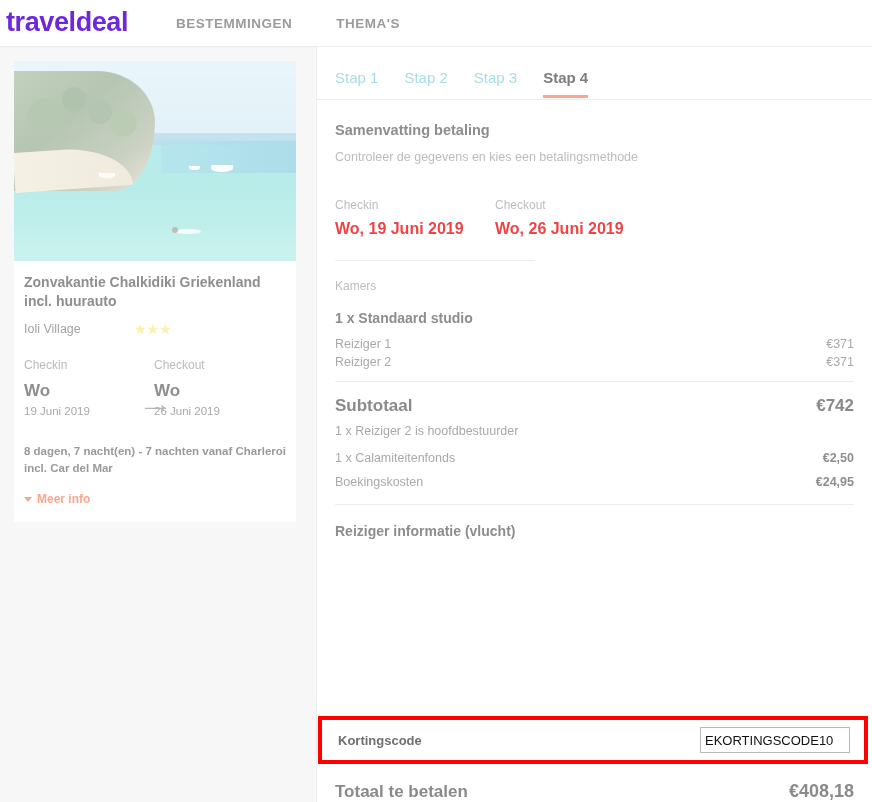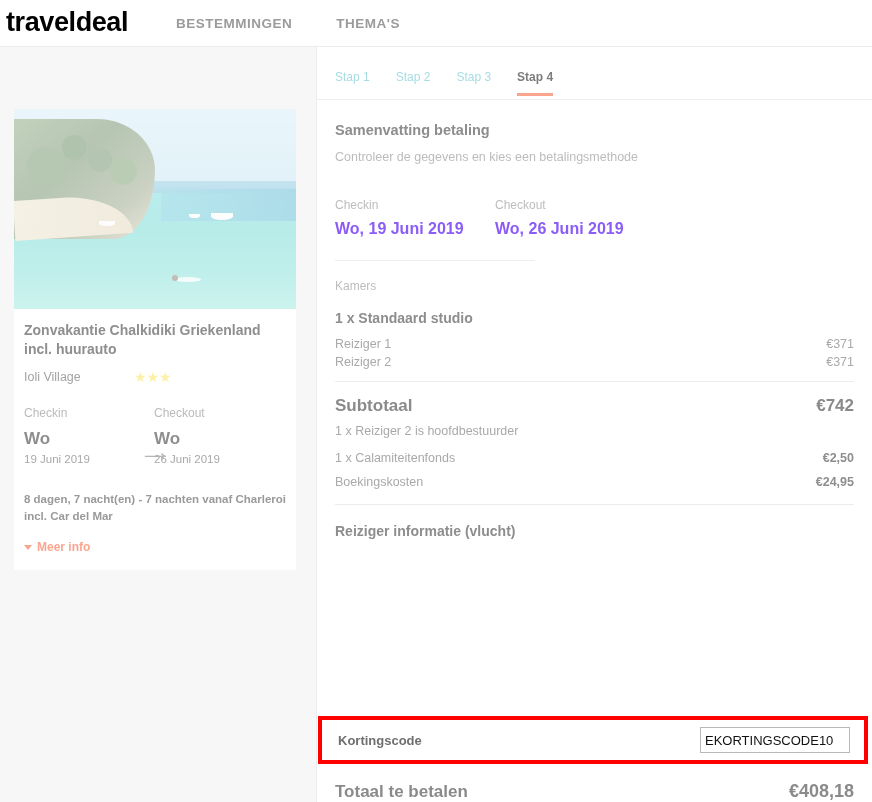--- a/index.html
+++ b/index.html
@@ -18,21 +18,21 @@
     height: 47px;
     background: #ffffff;
     border-bottom: 1px solid #ececec;
     display: flex;
     align-items: center;
     padding-left: 6px;
   }
   .logo {
     font-size: 27px;
     font-weight: bold;
-    color: #000000;
+    color: #6d28d9;
     letter-spacing: -0.4px;
     line-height: 1;
     padding-bottom: 2px;
   }
   .nav {
     display: flex;
     align-items: center;
     margin-left: 48px;
     gap: 44px;
   }
@@ -52,21 +52,20 @@
 
   
   .sidebar {
     width: 316px;
     padding: 14px;
     flex: none;
   }
   .trip-card {
     background: #ffffff;
     width: 282px;
-    margin-top: 48px;
   }
   .trip-photo {
     width: 282px;
     height: 200px;
     position: relative;
     overflow: hidden;
     background: linear-gradient(#bfe9ef, #8fdde4);
   }
   .sky {
     position: absolute; left: 0; top: 0; width: 100%; height: 40%;
@@ -186,21 +185,21 @@
   }
   .tabs {
     display: flex;
     align-items: center;
     gap: 26px;
     padding: 20px 0 0 18px;
     height: 53px;
     border-bottom: 1px solid #ededed;
   }
   .tab {
-    font-size: 12px;
+    font-size: 15px;
     color: #a6dde2;
     padding-bottom: 12px;
     position: relative;
   }
   .tab.active {
     color: #7d7d7d;
     font-weight: bold;
   }
   .tab.active::after {
     content: "";
@@ -220,21 +219,21 @@
   }
   .section-sub {
     font-size: 12.5px;
     color: #bcbcbc;
     margin-bottom: 34px;
   }
 
   .checks { display: flex; margin-bottom: 22px; }
   .check-col { width: 160px; }
   .check-label { font-size: 12px; color: #bdbdbd; margin-bottom: 8px; }
-  .check-value { font-size: 16px; font-weight: bold; color: #8b5cf6; }
+  .check-value { font-size: 16px; font-weight: bold; color: #ef4444; }
 
   .divider-short { height: 1px; background: #ededed; width: 200px; margin-bottom: 18px; }
   .divider-full { height: 1px; background: #ededed; width: 100%; margin: 10px 0 12px 0; }
 
   .kamers-label { font-size: 12px; color: #bdbdbd; margin-bottom: 17px; }
   .room-title { font-size: 14px; font-weight: bold; color: #8d8d8d; margin-bottom: 9px; }
 
   .line {
     display: flex;
     justify-content: space-between;

